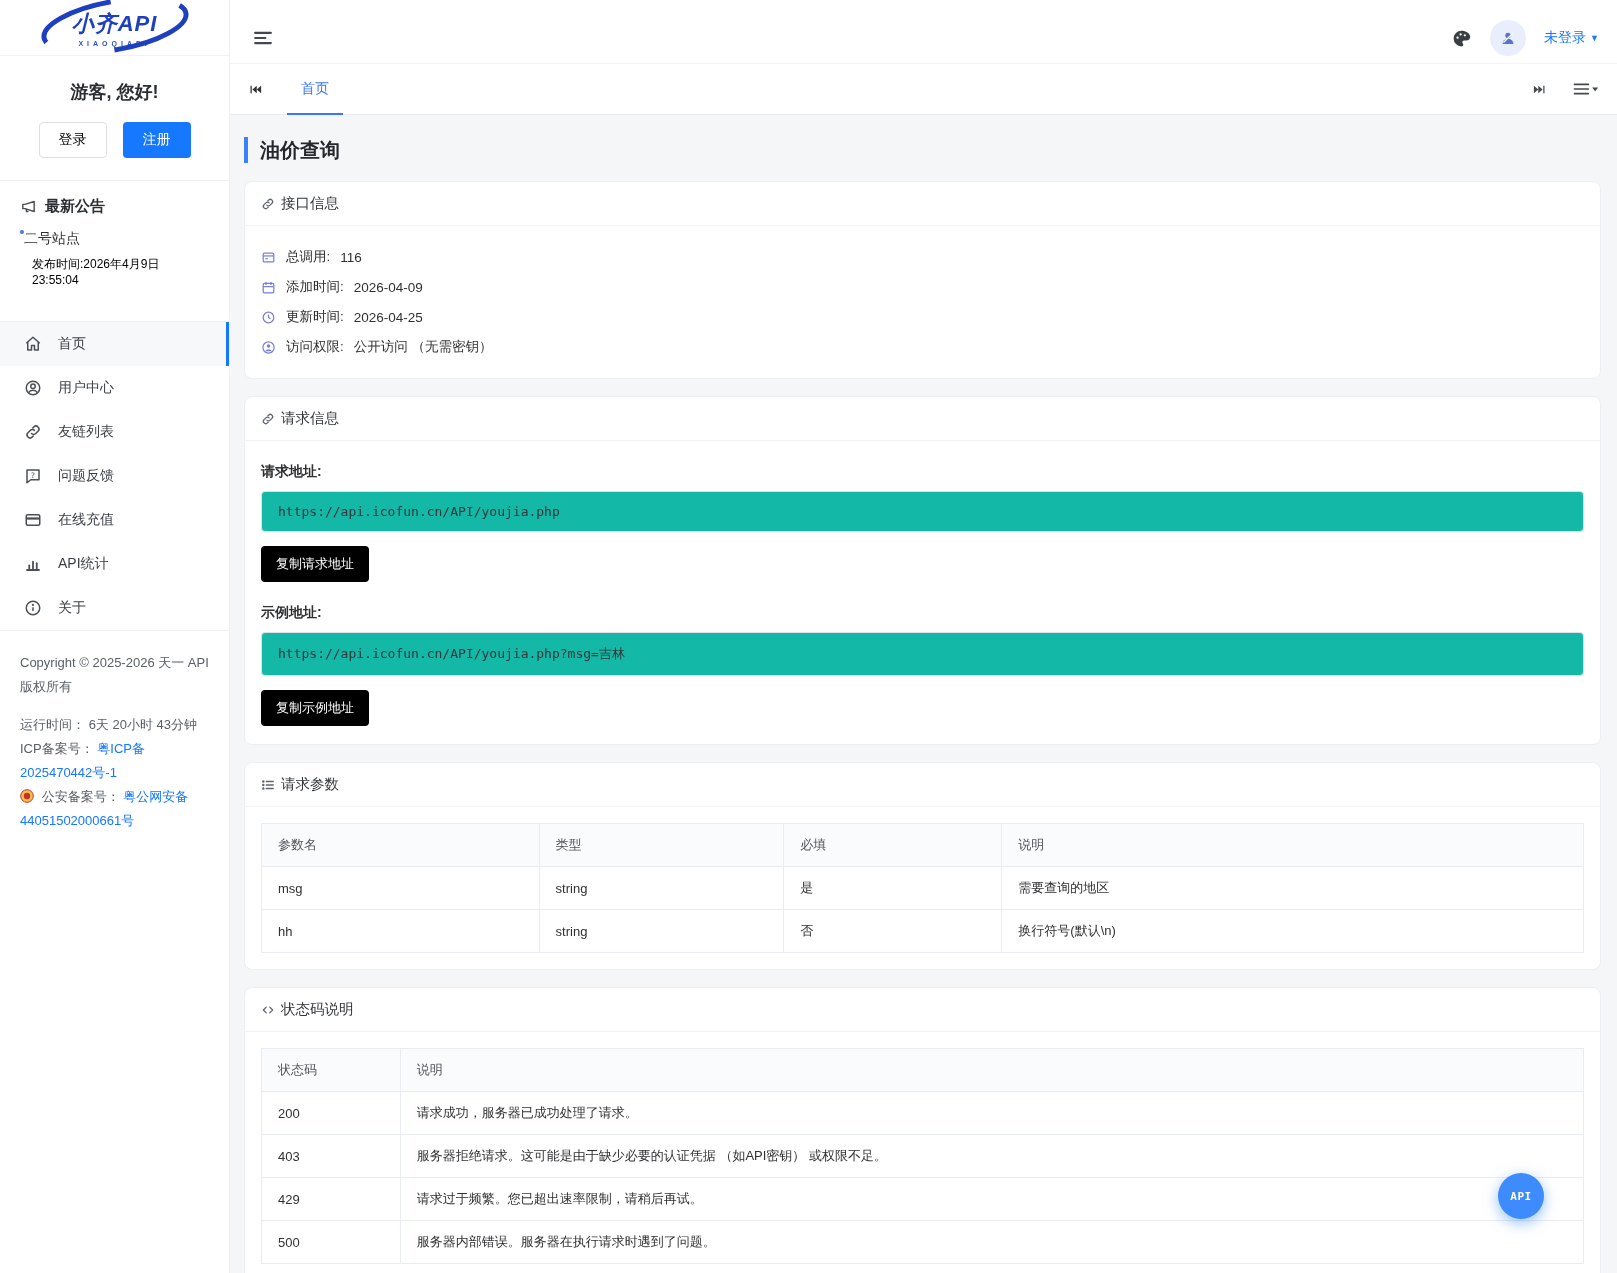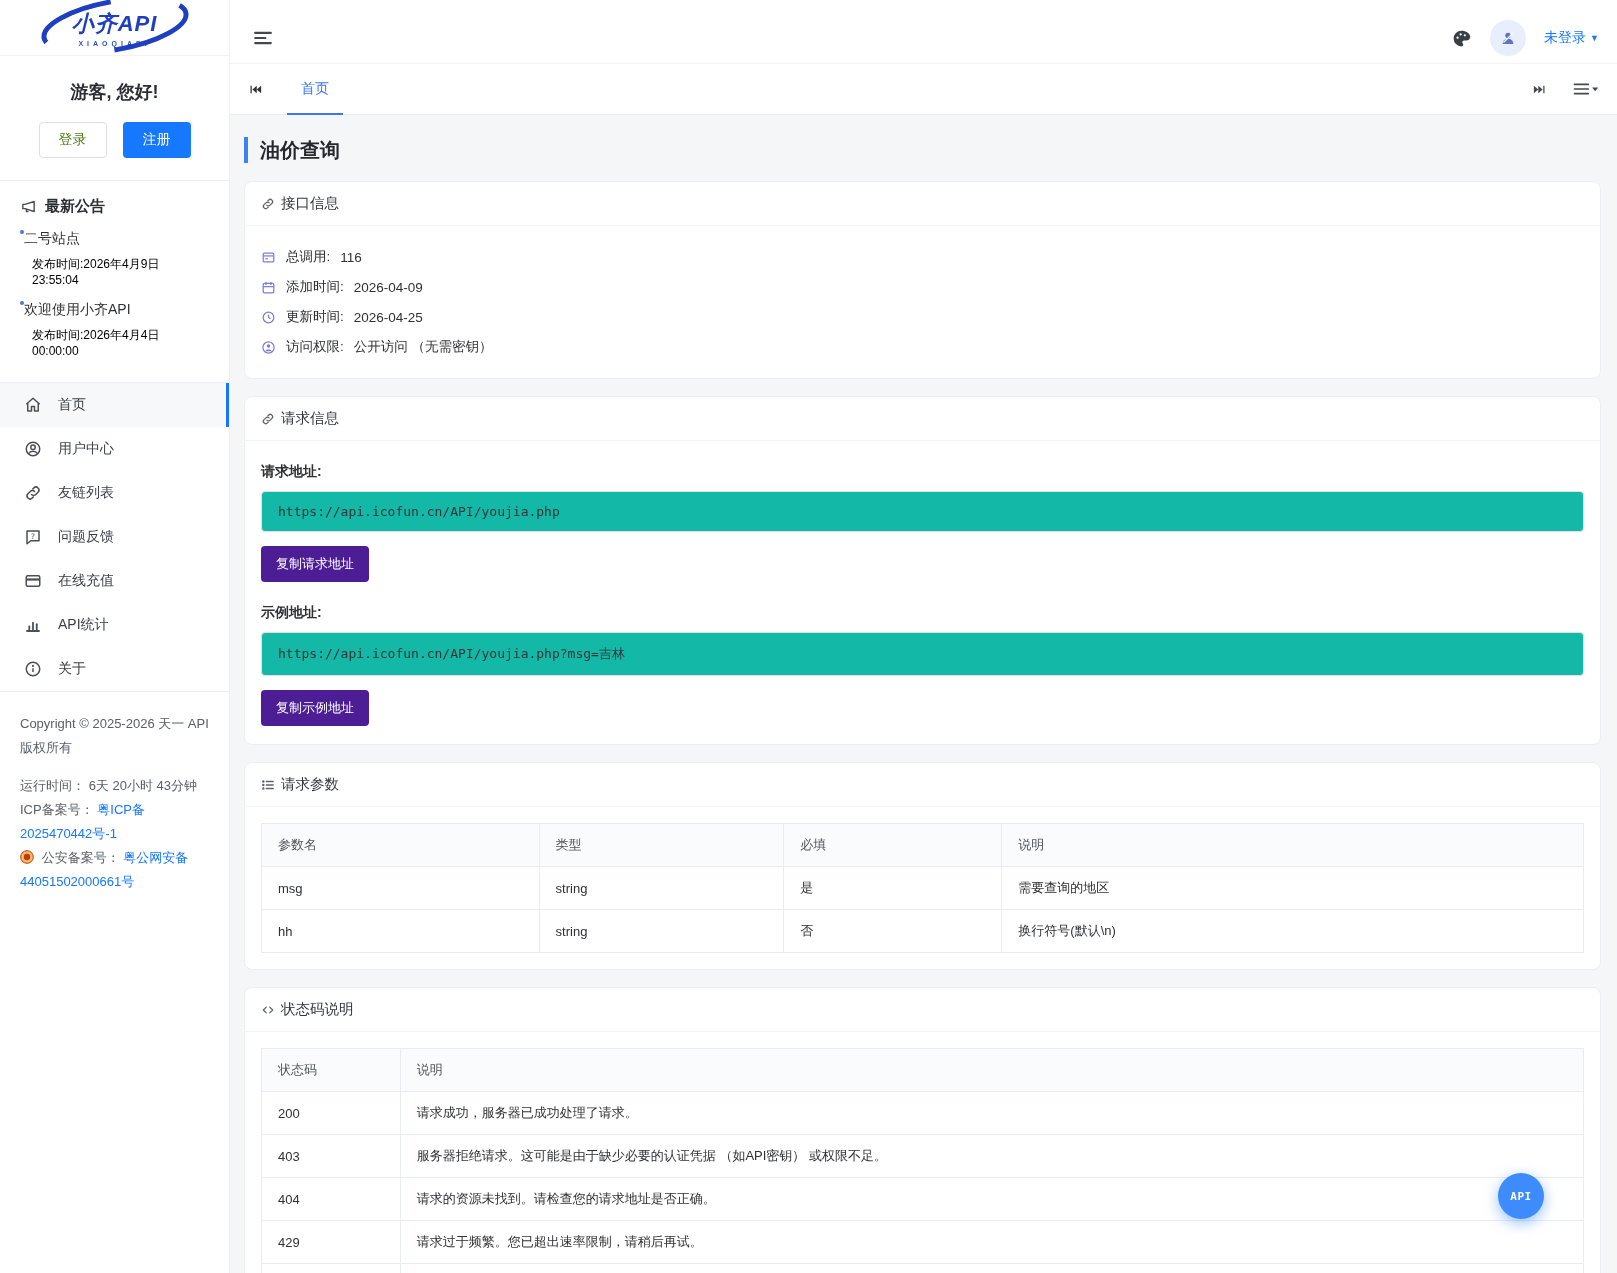--- a/index.html
+++ b/index.html
@@ -15,21 +15,21 @@
   .logo-stack { position:relative; text-align:center; }
   .logo-main { font-size:22px; font-weight:bold; font-style:italic; color:#1e3fbf; letter-spacing:1px; }
   .logo-sub { font-size:7px; letter-spacing:4px; color:#2a52cc; font-weight:bold; margin-top:1px; }
   .logo-swoosh { position:absolute; left:50%; top:50%; transform:translate(-50%,-54%); pointer-events:none; }
 
   .user-block { padding:16px 32px 22px; text-align:center; border-bottom:1px solid #eef1f4; }
   .greeting { font-size:18px; font-weight:bold; color:#2b2f33; margin:8px 0 18px; }
   .btn-row { display:flex; gap:16px; justify-content:center; }
   .btn { font-size:14px; padding:8px 0; width:68px; border-radius:4px; cursor:pointer;
     border:1px solid transparent; text-align:center; }
-  .btn-login { background:#fff; border-color:#dcdfe6; color:#4d7c0f; }
+  .btn-login { background:#fff; border-color:#dcdfe6; color:#000000; }
   .btn-register { background:#1677ff; color:#fff; }
 
   .announce { padding:16px 20px 20px; border-bottom:1px solid #eef1f4; }
   .announce-title { display:flex; align-items:center; gap:8px; font-size:15px; font-weight:bold;
     color:#2b2f33; margin-bottom:14px; }
   .announce-item { margin-bottom:14px; cursor:pointer; }
   .announce-name { display:flex; align-items:flex-start; gap:0; font-size:14px; color:#303133; margin-bottom:8px; }
   .dot { width:4px; height:4px; border-radius:50%; background:#4a77d4; flex-shrink:0; }
   .announce-time { font-size:12px; color:#000000; padding-left:12px; }
 
@@ -73,21 +73,21 @@
   .card-hd .hd-ico { display:flex; color:#5f646b; }
   .card-bd { padding:16px; }
 
   .info-row { display:flex; align-items:center; gap:10px; padding:6px 0; font-size:13.5px; color:#303133; }
   .info-row .ri { color:#7a7fd8; display:flex; }
 
   .fld-label { font-weight:bold; font-size:14px; margin:6px 0 10px; }
   .code-box { border:1px solid #dfe3e9; background:#14b8a6; border-radius:4px; padding:12px 16px;
     font-family:"DejaVu Sans Mono","Liberation Mono",monospace; font-size:13px; color:#33363b;
     margin-bottom:14px; }
-  .copy-btn { display:inline-block; background:#4c1d95; color:#fff; border:none; border-radius:4px;
+  .copy-btn { display:inline-block; background:#000000; color:#fff; border:none; border-radius:4px;
     padding:9px 15px; font-size:13px; cursor:pointer; margin-bottom:16px;
     font-family:"Liberation Sans","DejaVu Sans",sans-serif; }
 
   table { width:100%; border-collapse:collapse; font-size:13px; color:#303133; }
   th, td { border:1px solid #e9ecf1; text-align:left; padding:12px 16px; font-weight:normal; }
   th { background:#fafbfc; color:#4f545b; }
   .col-name { width:21%; } .col-type { width:18.5%; } .col-req { width:16.5%; }
   .col-code { width:10.5%; }
 
   .fab { position:fixed; right:73px; bottom:54px; width:46px; height:46px; border-radius:50%;
@@ -126,27 +126,20 @@
             <path d="M9 15v4h3"></path>
         </svg>
         <span>最新公告</span>
       </div>
       <div class="announce-item">
         <div class="announce-name">
             <span class="dot"></span>
           <span>二号站点</span>
           </div>
         <div class="announce-time">发布时间:2026年4月9日 23:55:04</div>
-      </div>
-      <div class="announce-item" style="margin-bottom:4px;">
-        <div class="announce-name">
-            <span class="dot"></span>
-          <span>欢迎使用小齐API</span>
-          </div>
-        <div class="announce-time">发布时间:2026年4月4日 00:00:00</div>
       </div>
     </div>
 
     <nav class="nav">
       <div class="nav-item active">
         <span class="ni">
           <svg width="18" height="18" viewBox="0 0 24 24" fill="none" stroke="currentColor" stroke-width="2" stroke-linejoin="round">
               <path d="M3 11l9-8 9 8"></path>
               <path d="M5 9.5V20h5v-6h4v6h5V9.5"></path>
             </svg>
@@ -438,24 +431,20 @@
             <tbody>
               <tr>
                 <td>200</td>
                 <td>请求成功，服务器已成功处理了请求。</td>
               </tr>
               <tr>
                 <td>403</td>
                 <td>服务器拒绝请求。这可能是由于缺少必要的认证凭据 （如API密钥） 或权限不足。</td>
               </tr>
               <tr>
-                <td>404</td>
-                <td>请求的资源未找到。请检查您的请求地址是否正确。</td>
-              </tr>
-              <tr>
                 <td>429</td>
                 <td>请求过于频繁。您已超出速率限制，请稍后再试。</td>
               </tr>
               <tr>
                 <td>500</td>
                 <td>服务器内部错误。服务器在执行请求时遇到了问题。</td>
               </tr>
             </tbody>
           </table>
         </div>

